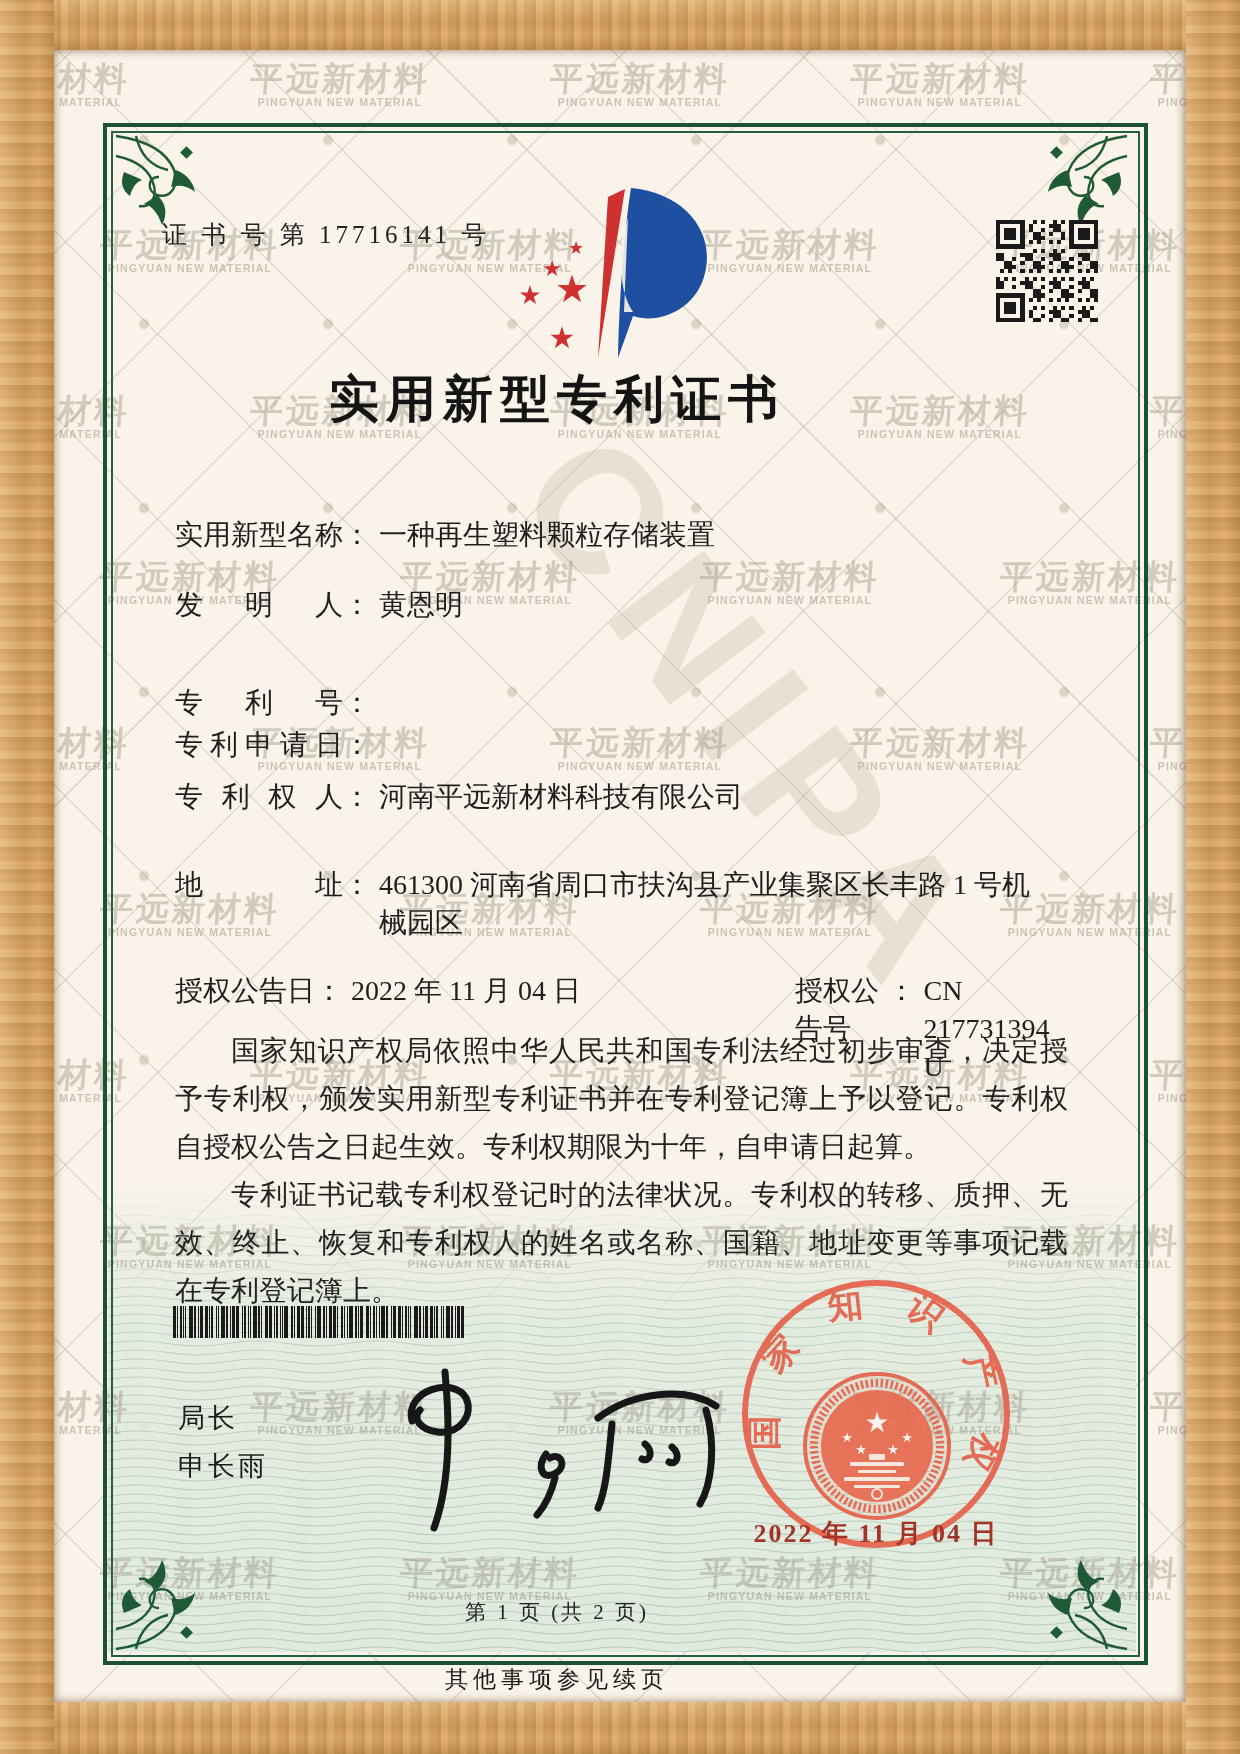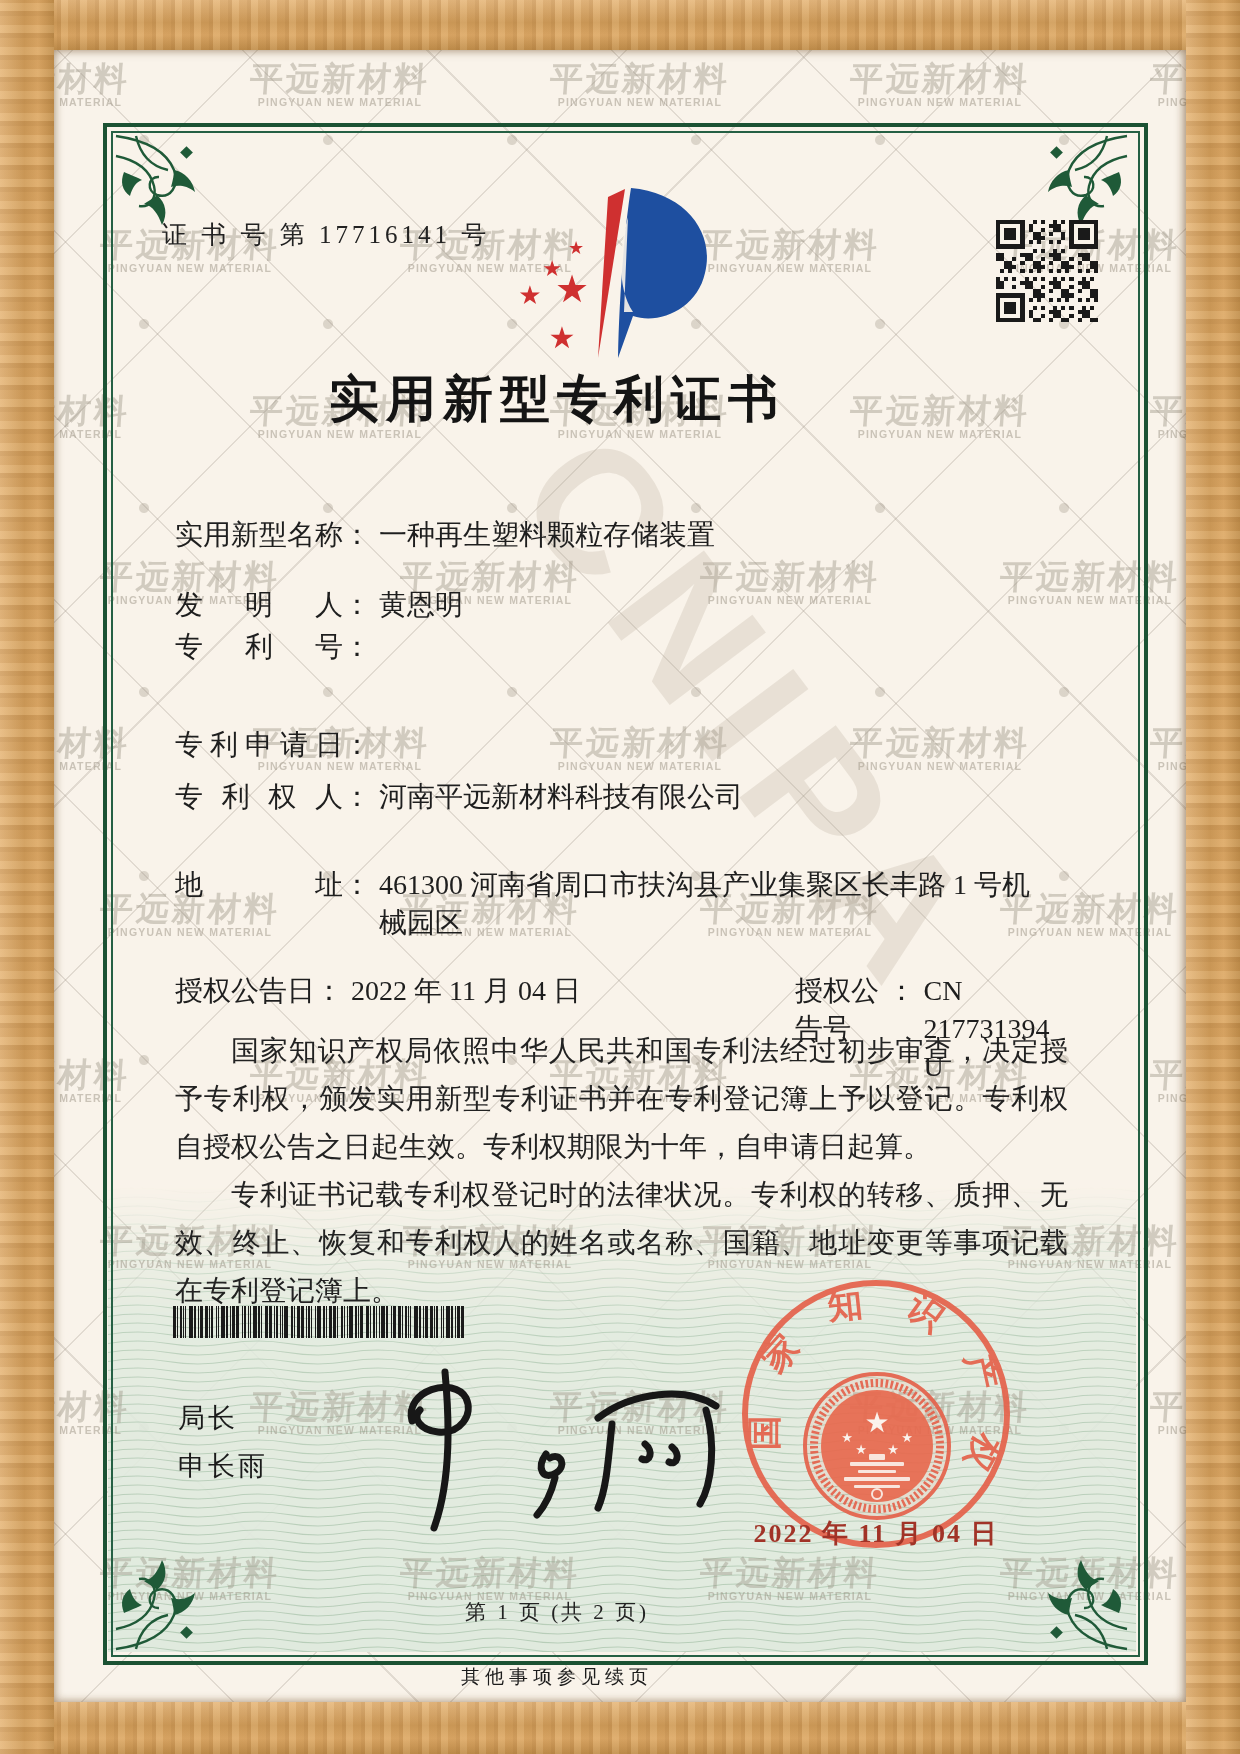--- a/index.html
+++ b/index.html
@@ -60,21 +60,21 @@
     font-family:"Liberation Sans","DejaVu Sans",sans-serif;letter-spacing:3px;}
   .sig-name{position:absolute;left:178px;top:1448px;font-size:27px;color:#1b1b1b;
     font-family:"Liberation Sans","DejaVu Sans",sans-serif;letter-spacing:3px;}
   .signature-svg{position:absolute;left:350px;top:1366px;}
   .seal-svg{position:absolute;left:726px;top:1264px;mix-blend-mode:multiply;}
   .seal-date{position:absolute;left:726px;top:1516px;width:300px;text-align:center;
     font-size:26px;letter-spacing:2px;color:#a13327;font-weight:bold;z-index:6;}
   .page-footer{position:absolute;left:103px;top:1598px;width:908px;text-align:center;
     font-size:21px;letter-spacing:3px;color:#222;}
   .cont-note{position:absolute;left:103px;top:1664px;width:908px;text-align:center;
-    font-size:19px;letter-spacing:5px;color:#1c1c1c;z-index:21;}
+    font-size:23px;letter-spacing:5px;color:#1c1c1c;z-index:21;}
 </style>
 </head>
 <body>
 
 <div class="stage">
 
   <div class="lattice"></div>
 
   <svg class="band-svg" width="1028" height="466">
     <defs>
@@ -509,21 +509,21 @@
     <div class="frow" style="top:516px">
       <span class="flabel">实用新型名称</span>
         <span class="fcolon">：</span>
         <span class="fvalue">一种再生塑料颗粒存储装置</span>
     </div>
     <div class="frow" style="top:586px">
       <span class="flabel">发明人</span>
         <span class="fcolon">：</span>
         <span class="fvalue">黄恩明</span>
     </div>
-    <div class="frow" style="top:628px">
+    <div class="frow" style="top:684px">
       <span class="flabel">专利号</span>
         <span class="fcolon">：</span>
     </div>
     <div class="frow" style="top:726px">
       <span class="flabel">专利申请日</span>
         <span class="fcolon">：</span>
     </div>
     <div class="frow" style="top:778px">
       <span class="flabel">专利权人</span>
         <span class="fcolon">：</span>

